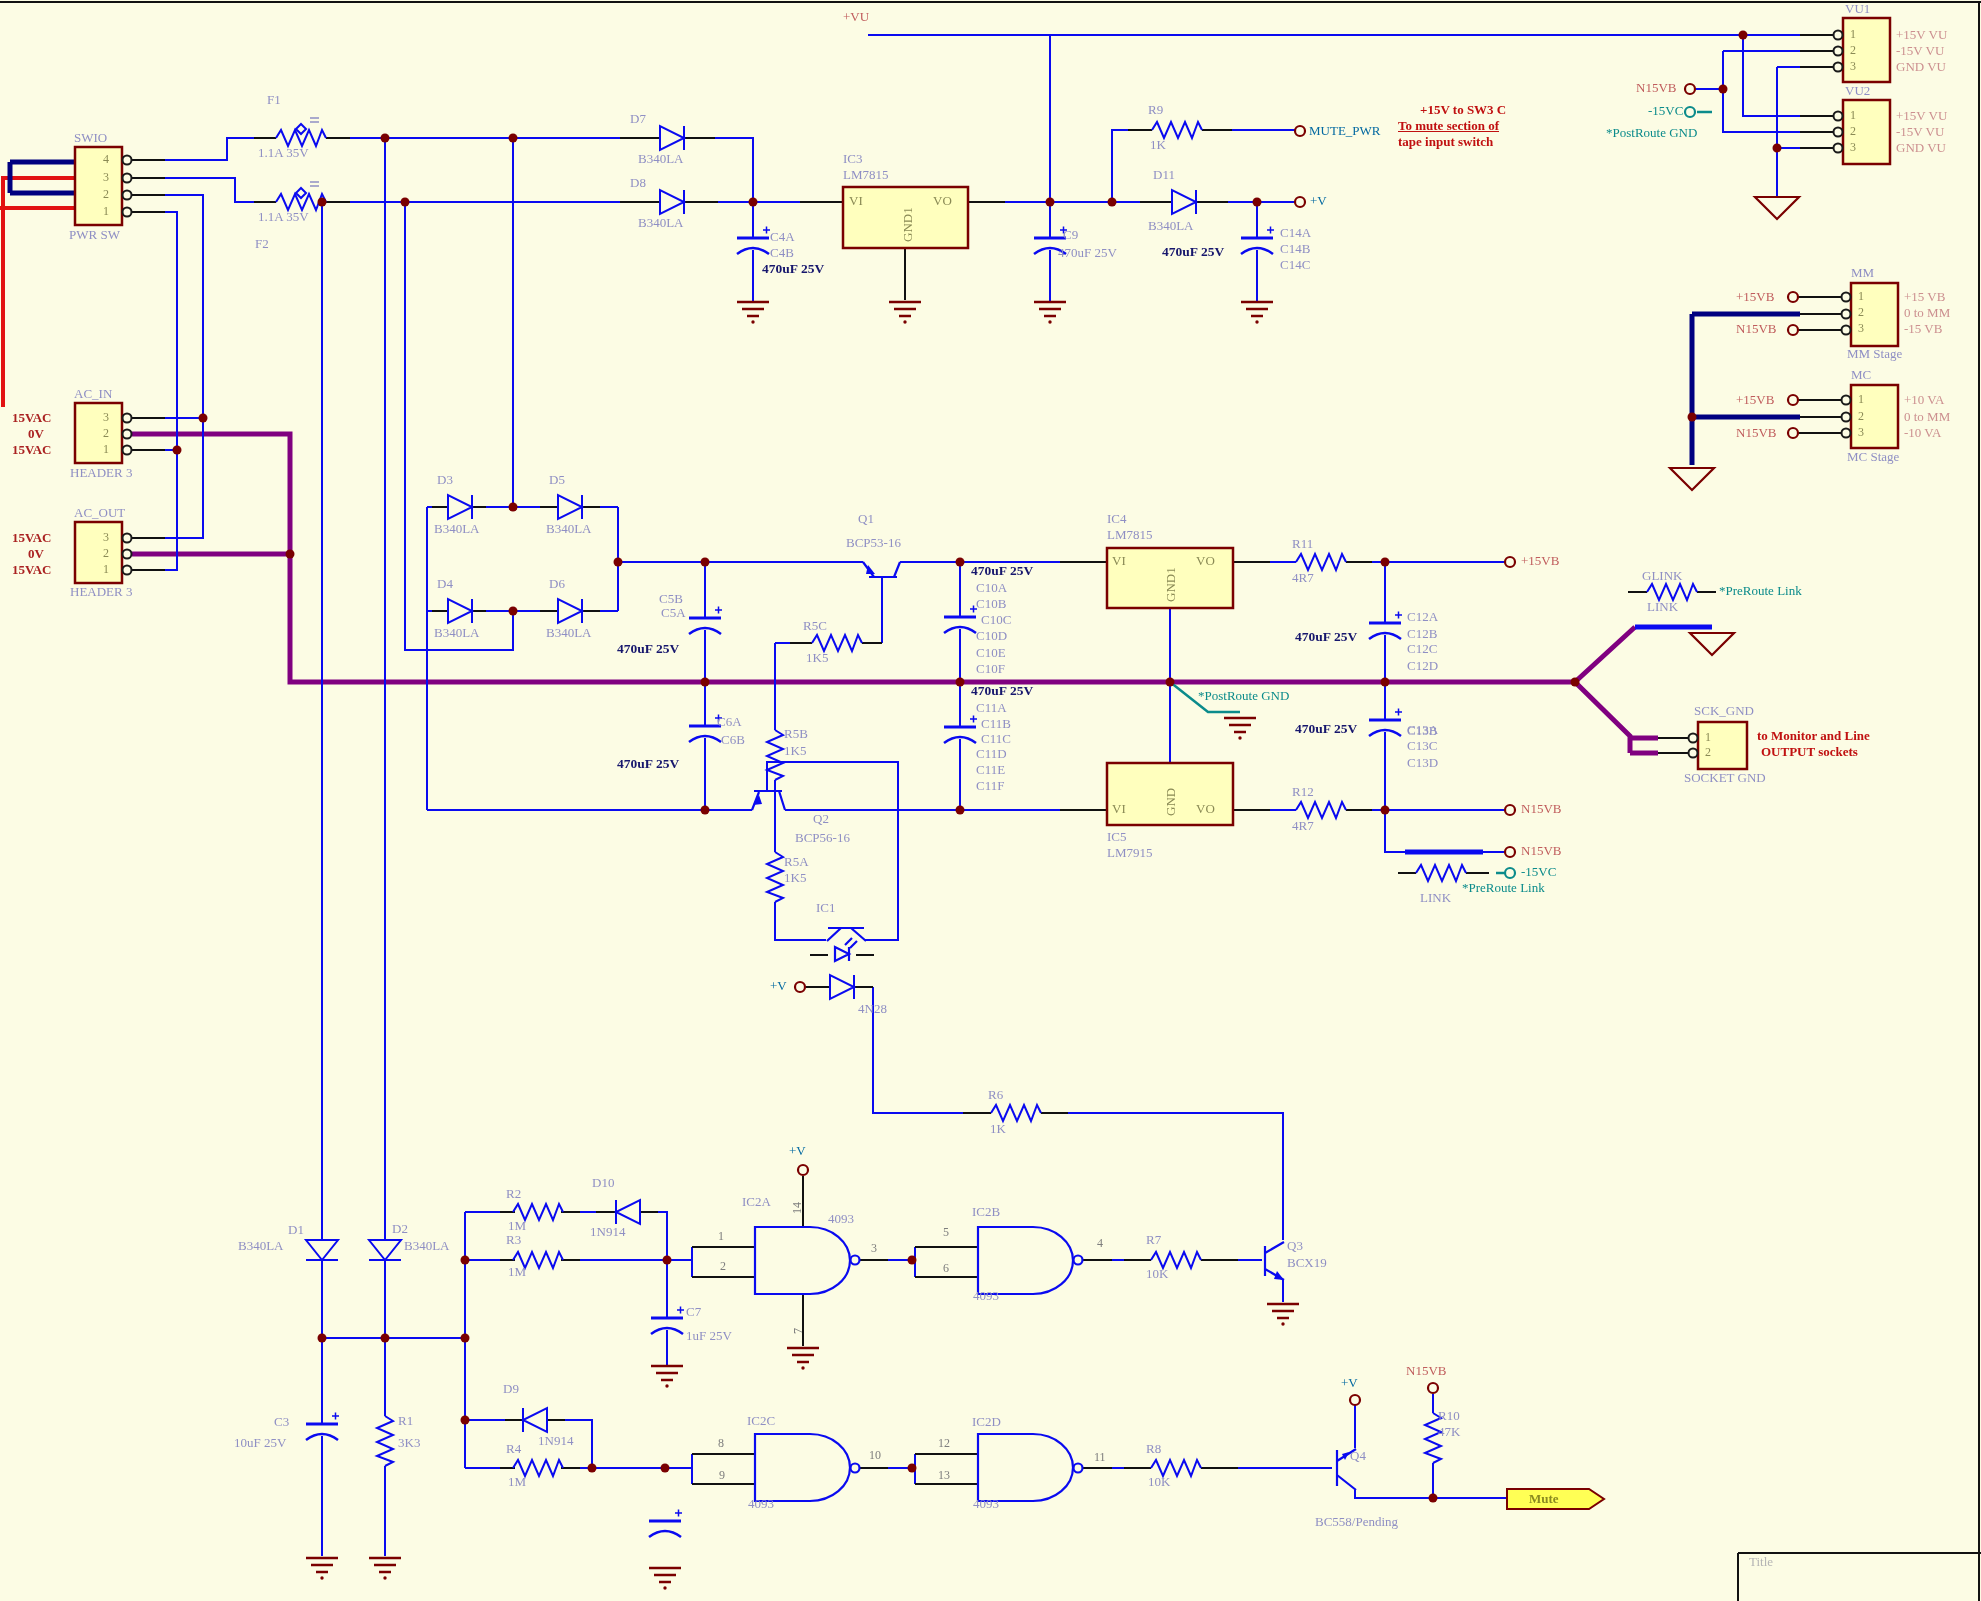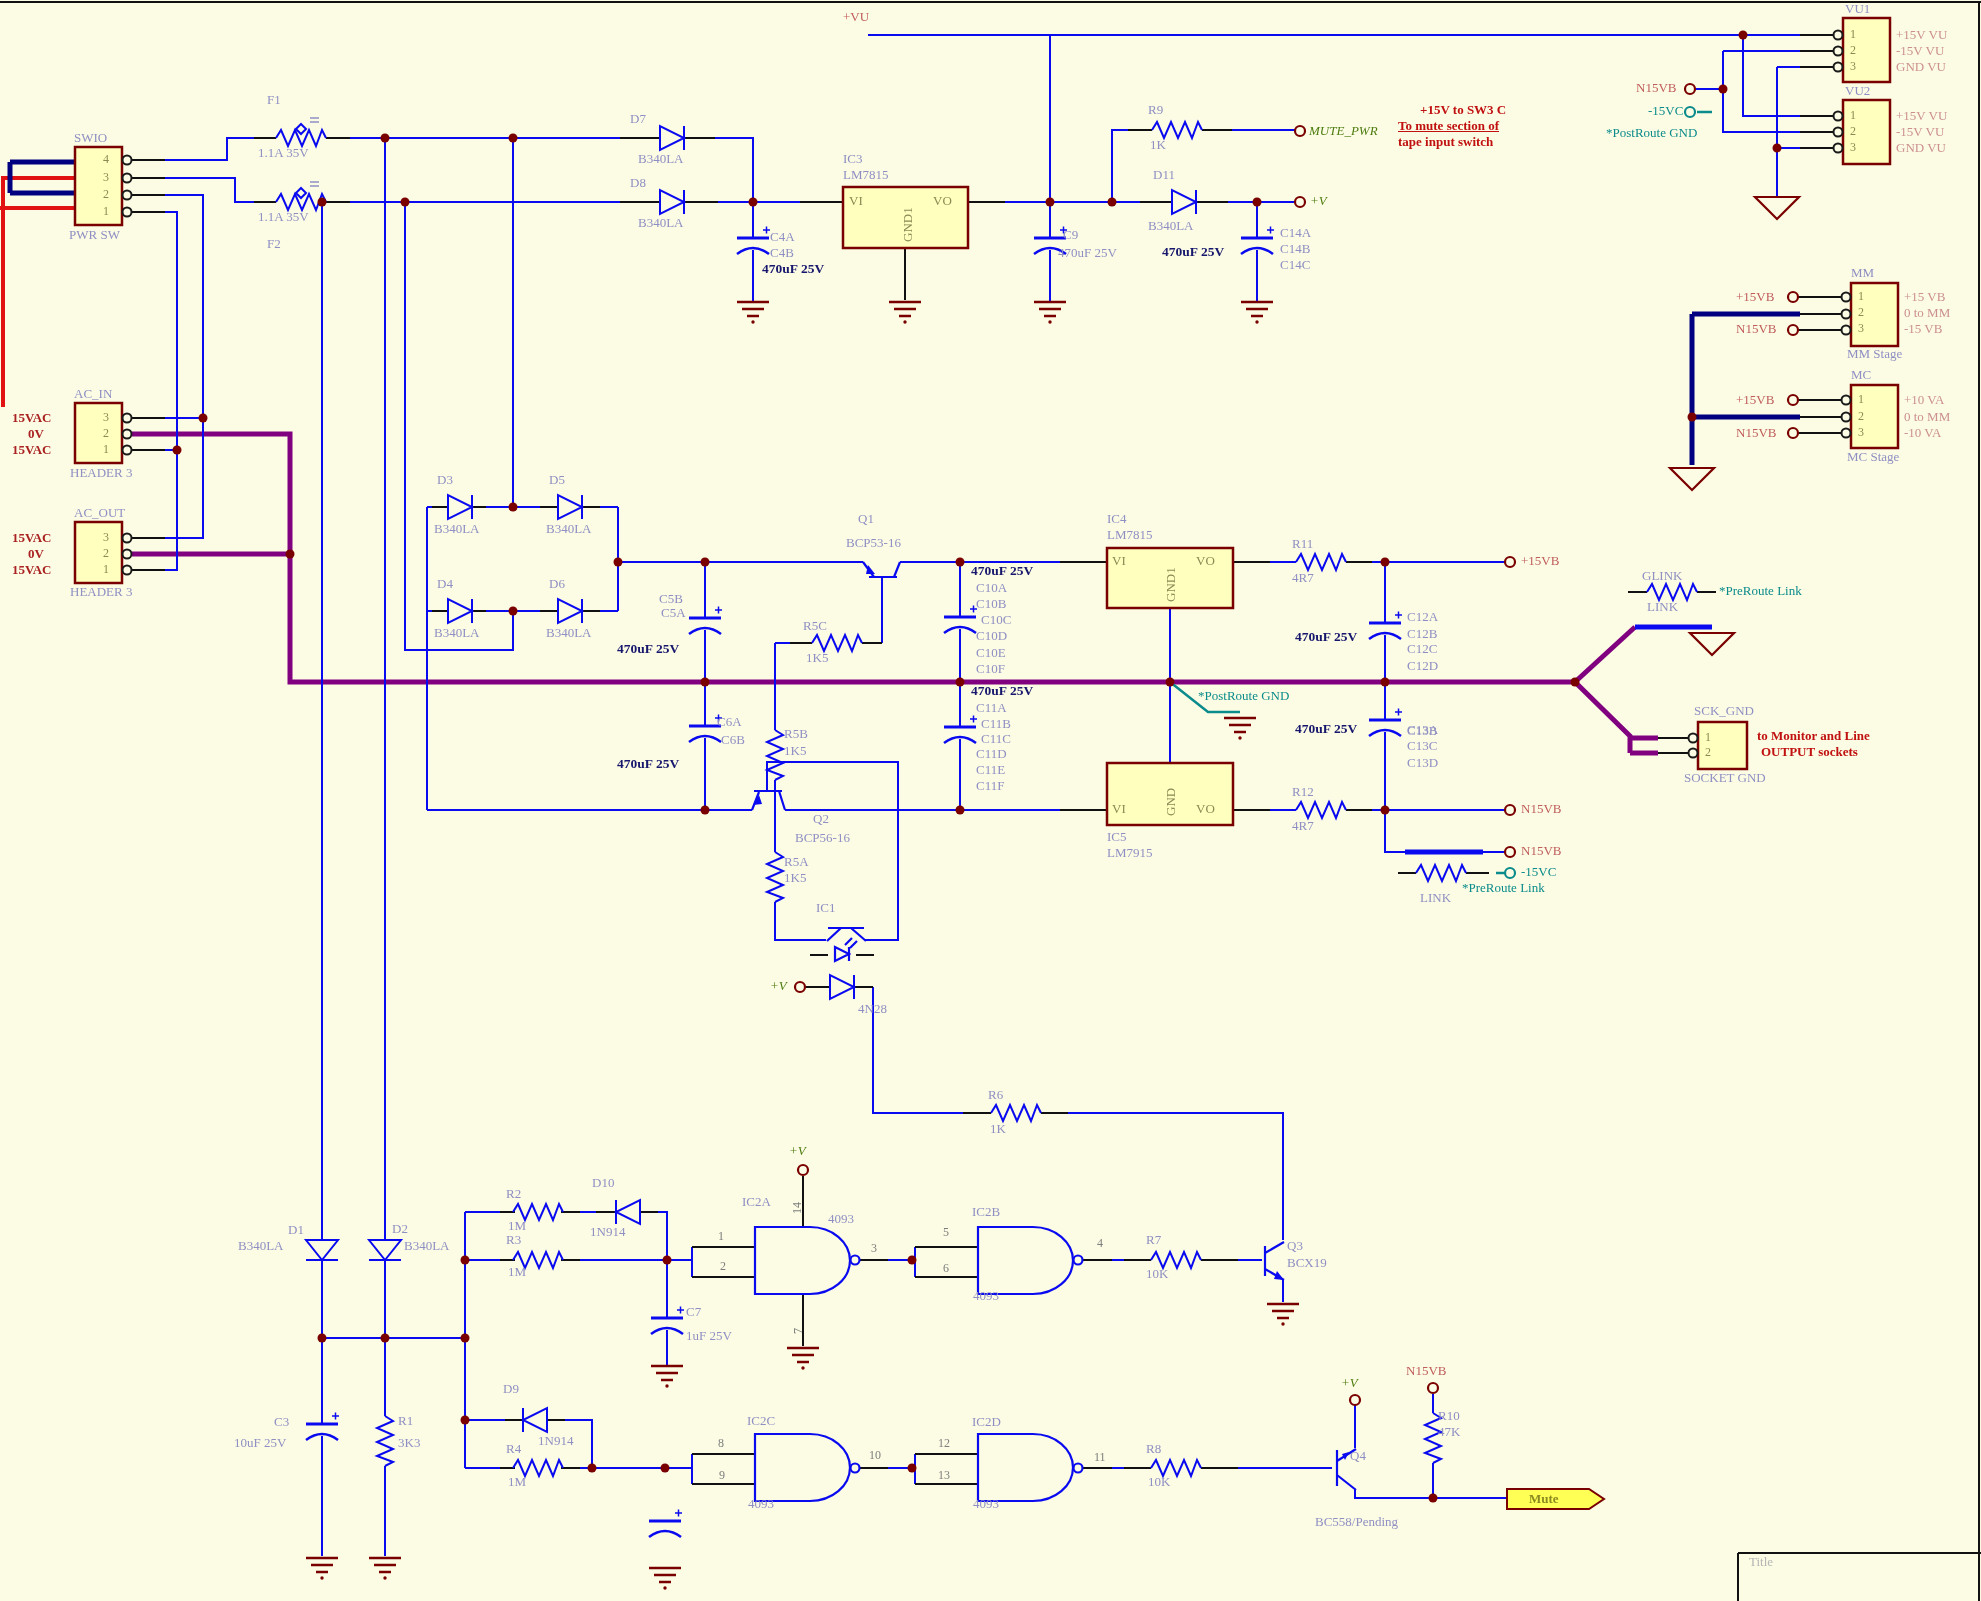--- a/index.html
+++ b/index.html
@@ -6,21 +6,21 @@
   body{width:1981px;height:1601px;overflow:hidden;background:#fcfce4;position:relative;
        font-family:"Liberation Serif",serif;}
   #sheet{position:absolute;left:0;top:0;width:1981px;height:1601px;}
   svg{position:absolute;left:0;top:0;}
   #labels{position:absolute;left:0;top:0;width:1981px;height:1601px;pointer-events:none;}
   .lbl{position:absolute;font-family:"Liberation Serif",serif;font-size:13px;line-height:1;white-space:pre;}
   .ref{color:#8f8fc4;}
   .bold{color:#17176d;font-weight:bold;font-size:13.5px;}
   .red{color:#c01010;font-weight:bold;}
   .redl{color:#aa2222;font-weight:bold;}
-  .port{color:#4d7c0f;font-style:italic;}
+  .port{color:#0369a1;}
   .port2{color:#c05d5d;}
   .rose{color:#cc9090;}
   .cpin{color:#8a8a55;font-size:12px;}
   .ic{color:#8a8a55;}
   .gpin{color:#7d7d7d;font-size:12px;}
   .teal{color:#0b8b8b;}
   .titlec{color:#b5b5b5;}
   .mute{color:#8a8a20;font-weight:bold;}
   .rot{transform:rotate(-90deg);transform-origin:0 0;}
 </style>
@@ -367,21 +367,21 @@
 <div id="labels">
       <span class="lbl ref" style="left: 74px; top: 131px;">SWIO</span>
       <span class="lbl ref" style="left: 69px; top: 228px;">PWR SW</span>
       <span class="lbl cpin" style="left: 103px; top: 153px;">4</span>
       <span class="lbl cpin" style="left: 103px; top: 171px;">3</span>
       <span class="lbl cpin" style="left: 103px; top: 188px;">2</span>
       <span class="lbl cpin" style="left: 103px; top: 205px;">1</span>
       <span class="lbl ref" style="left: 267px; top: 93px;">F1</span>
       <span class="lbl ref" style="left: 258px; top: 146px;">1.1A 35V</span>
       <span class="lbl ref" style="left: 258px; top: 210px;">1.1A 35V</span>
-      <span class="lbl ref" style="left: 267px; top: 237px;">F2</span>
+      <span class="lbl ref" style="left: 255px; top: 237px;">F2</span>
       <span class="lbl ref" style="left: 74px; top: 387px;">AC_IN</span>
       <span class="lbl cpin" style="left: 103px; top: 411px;">3</span>
       <span class="lbl cpin" style="left: 103px; top: 427px;">2</span>
       <span class="lbl cpin" style="left: 103px; top: 443px;">1</span>
       <span class="lbl ref" style="left: 70px; top: 466px;">HEADER 3</span>
       <span class="lbl redl" style="left: 12px; top: 411px;">15VAC</span>
       <span class="lbl redl" style="left: 28px; top: 427px;">0V</span>
       <span class="lbl redl" style="left: 12px; top: 443px;">15VAC</span>
       <span class="lbl ref" style="left: 74px; top: 506px;">AC_OUT</span>
       <span class="lbl cpin" style="left: 103px; top: 531px;">3</span>

